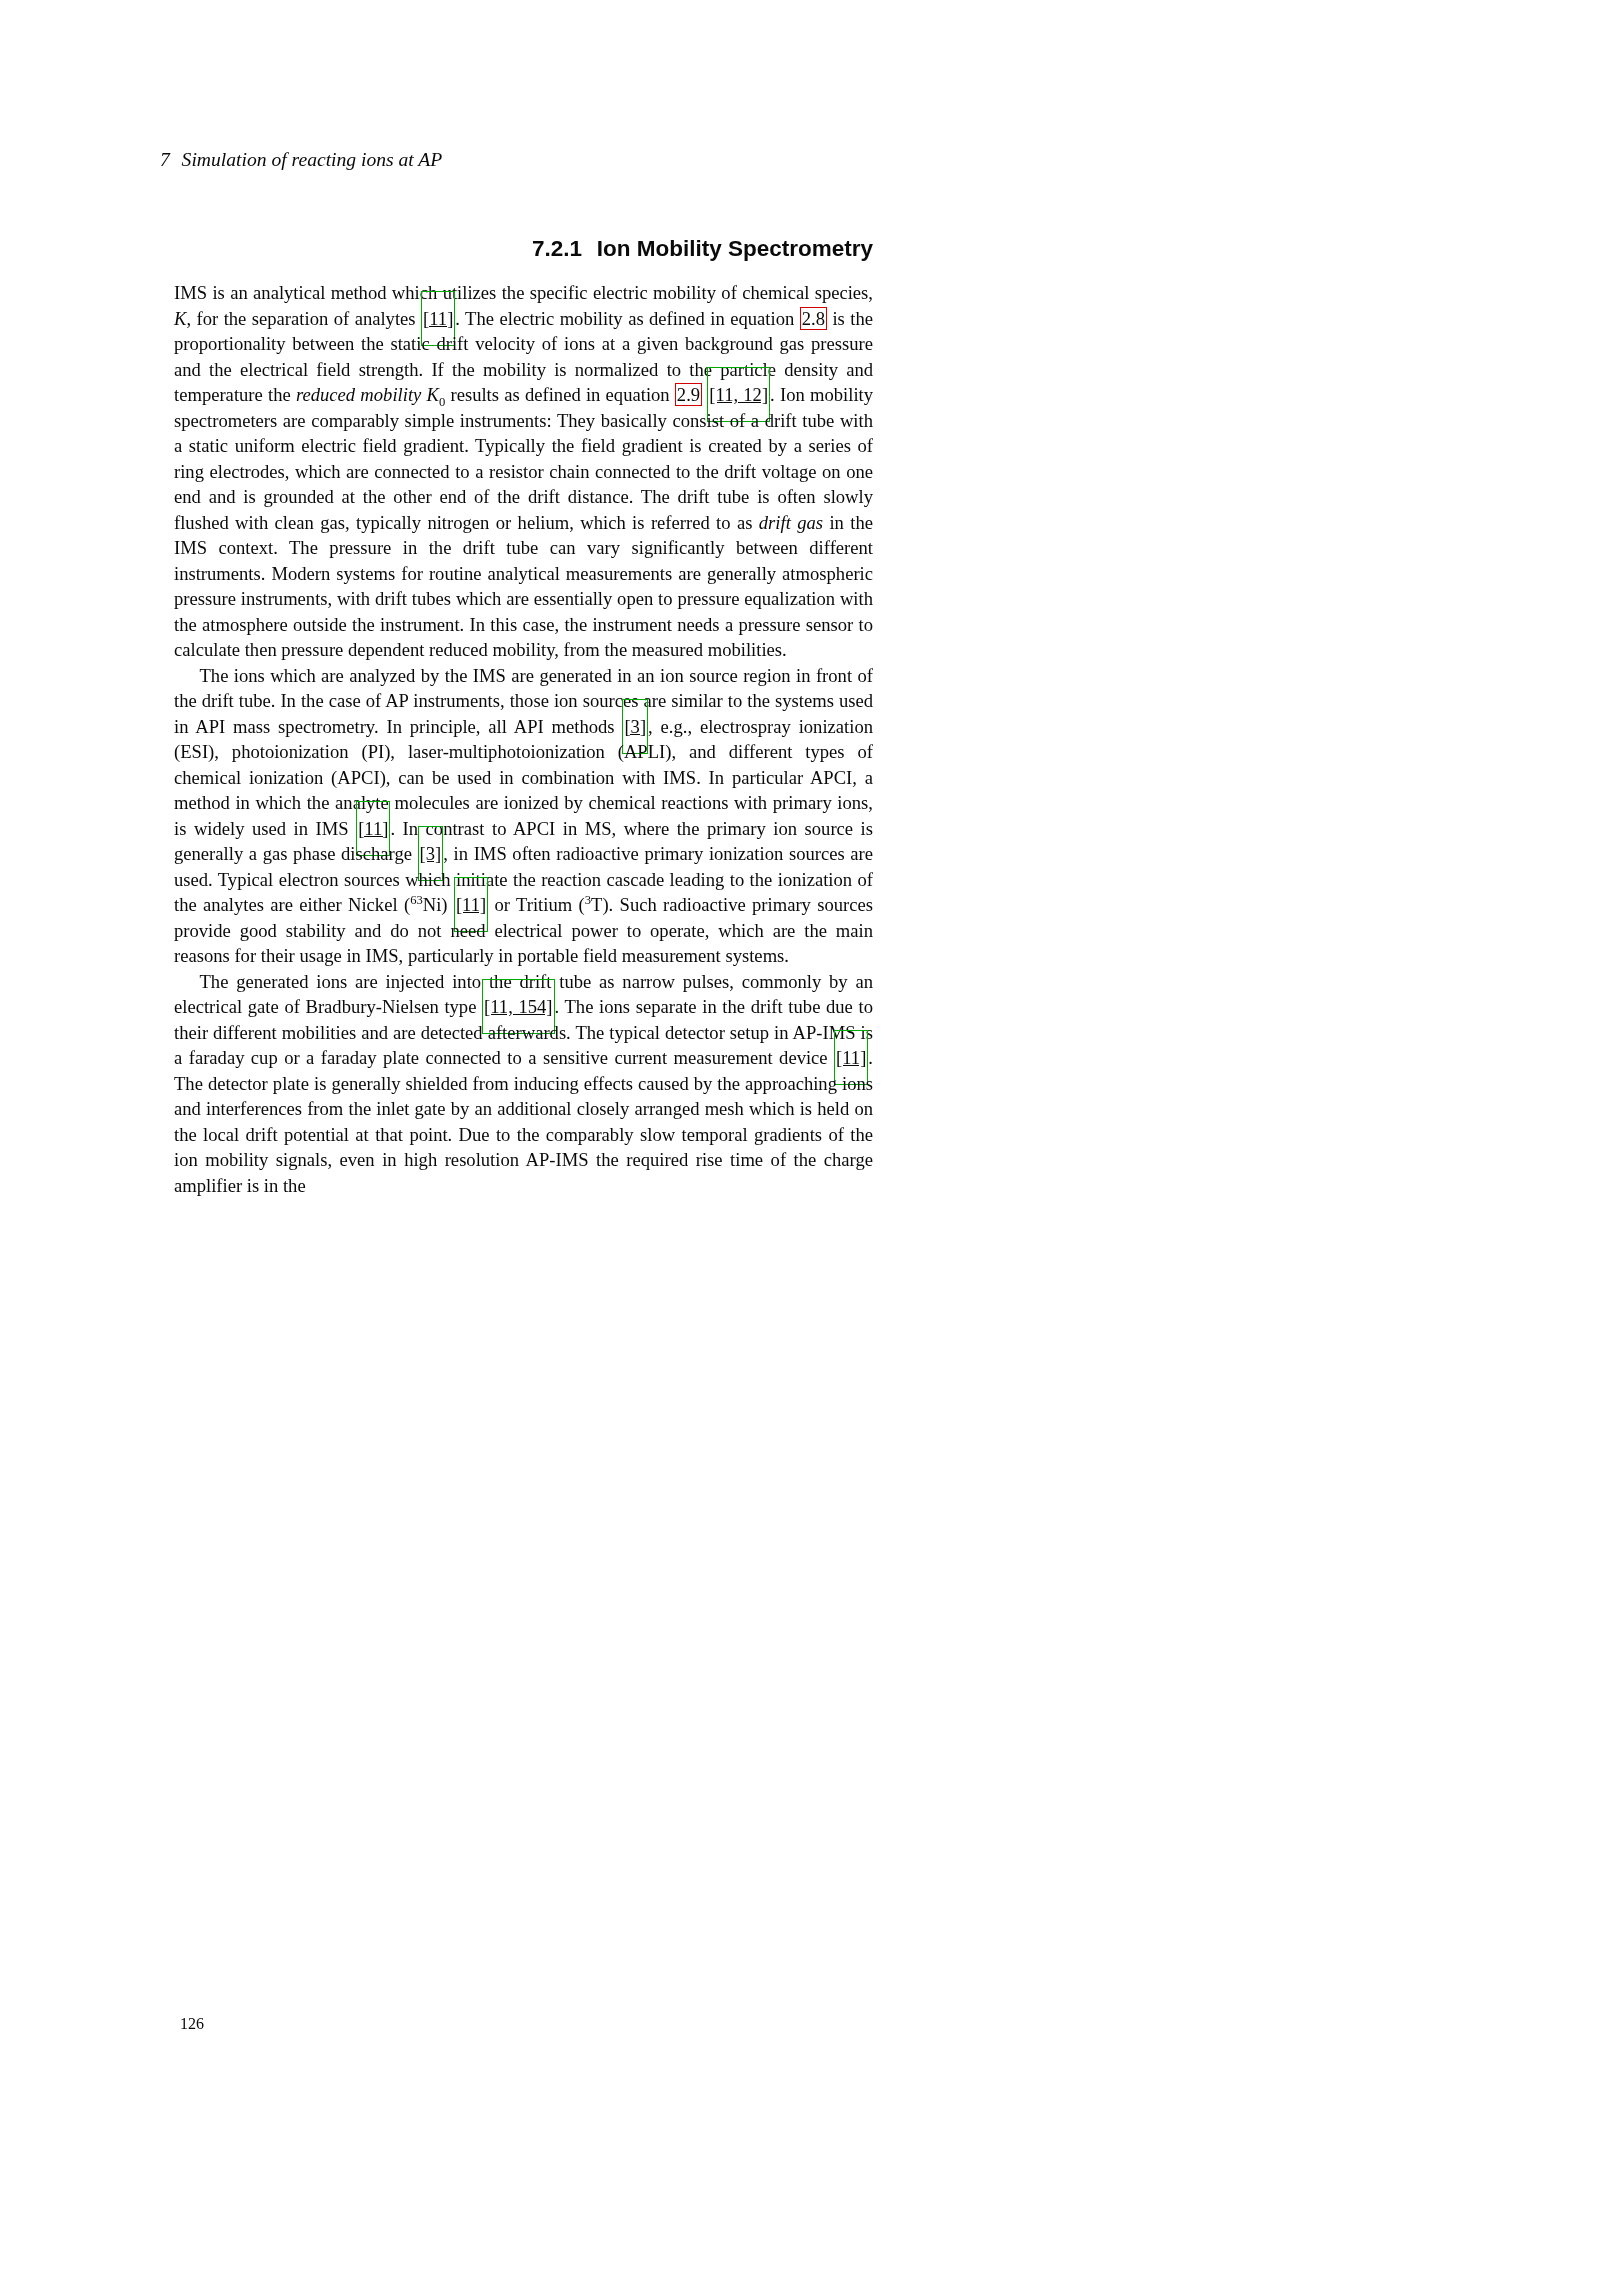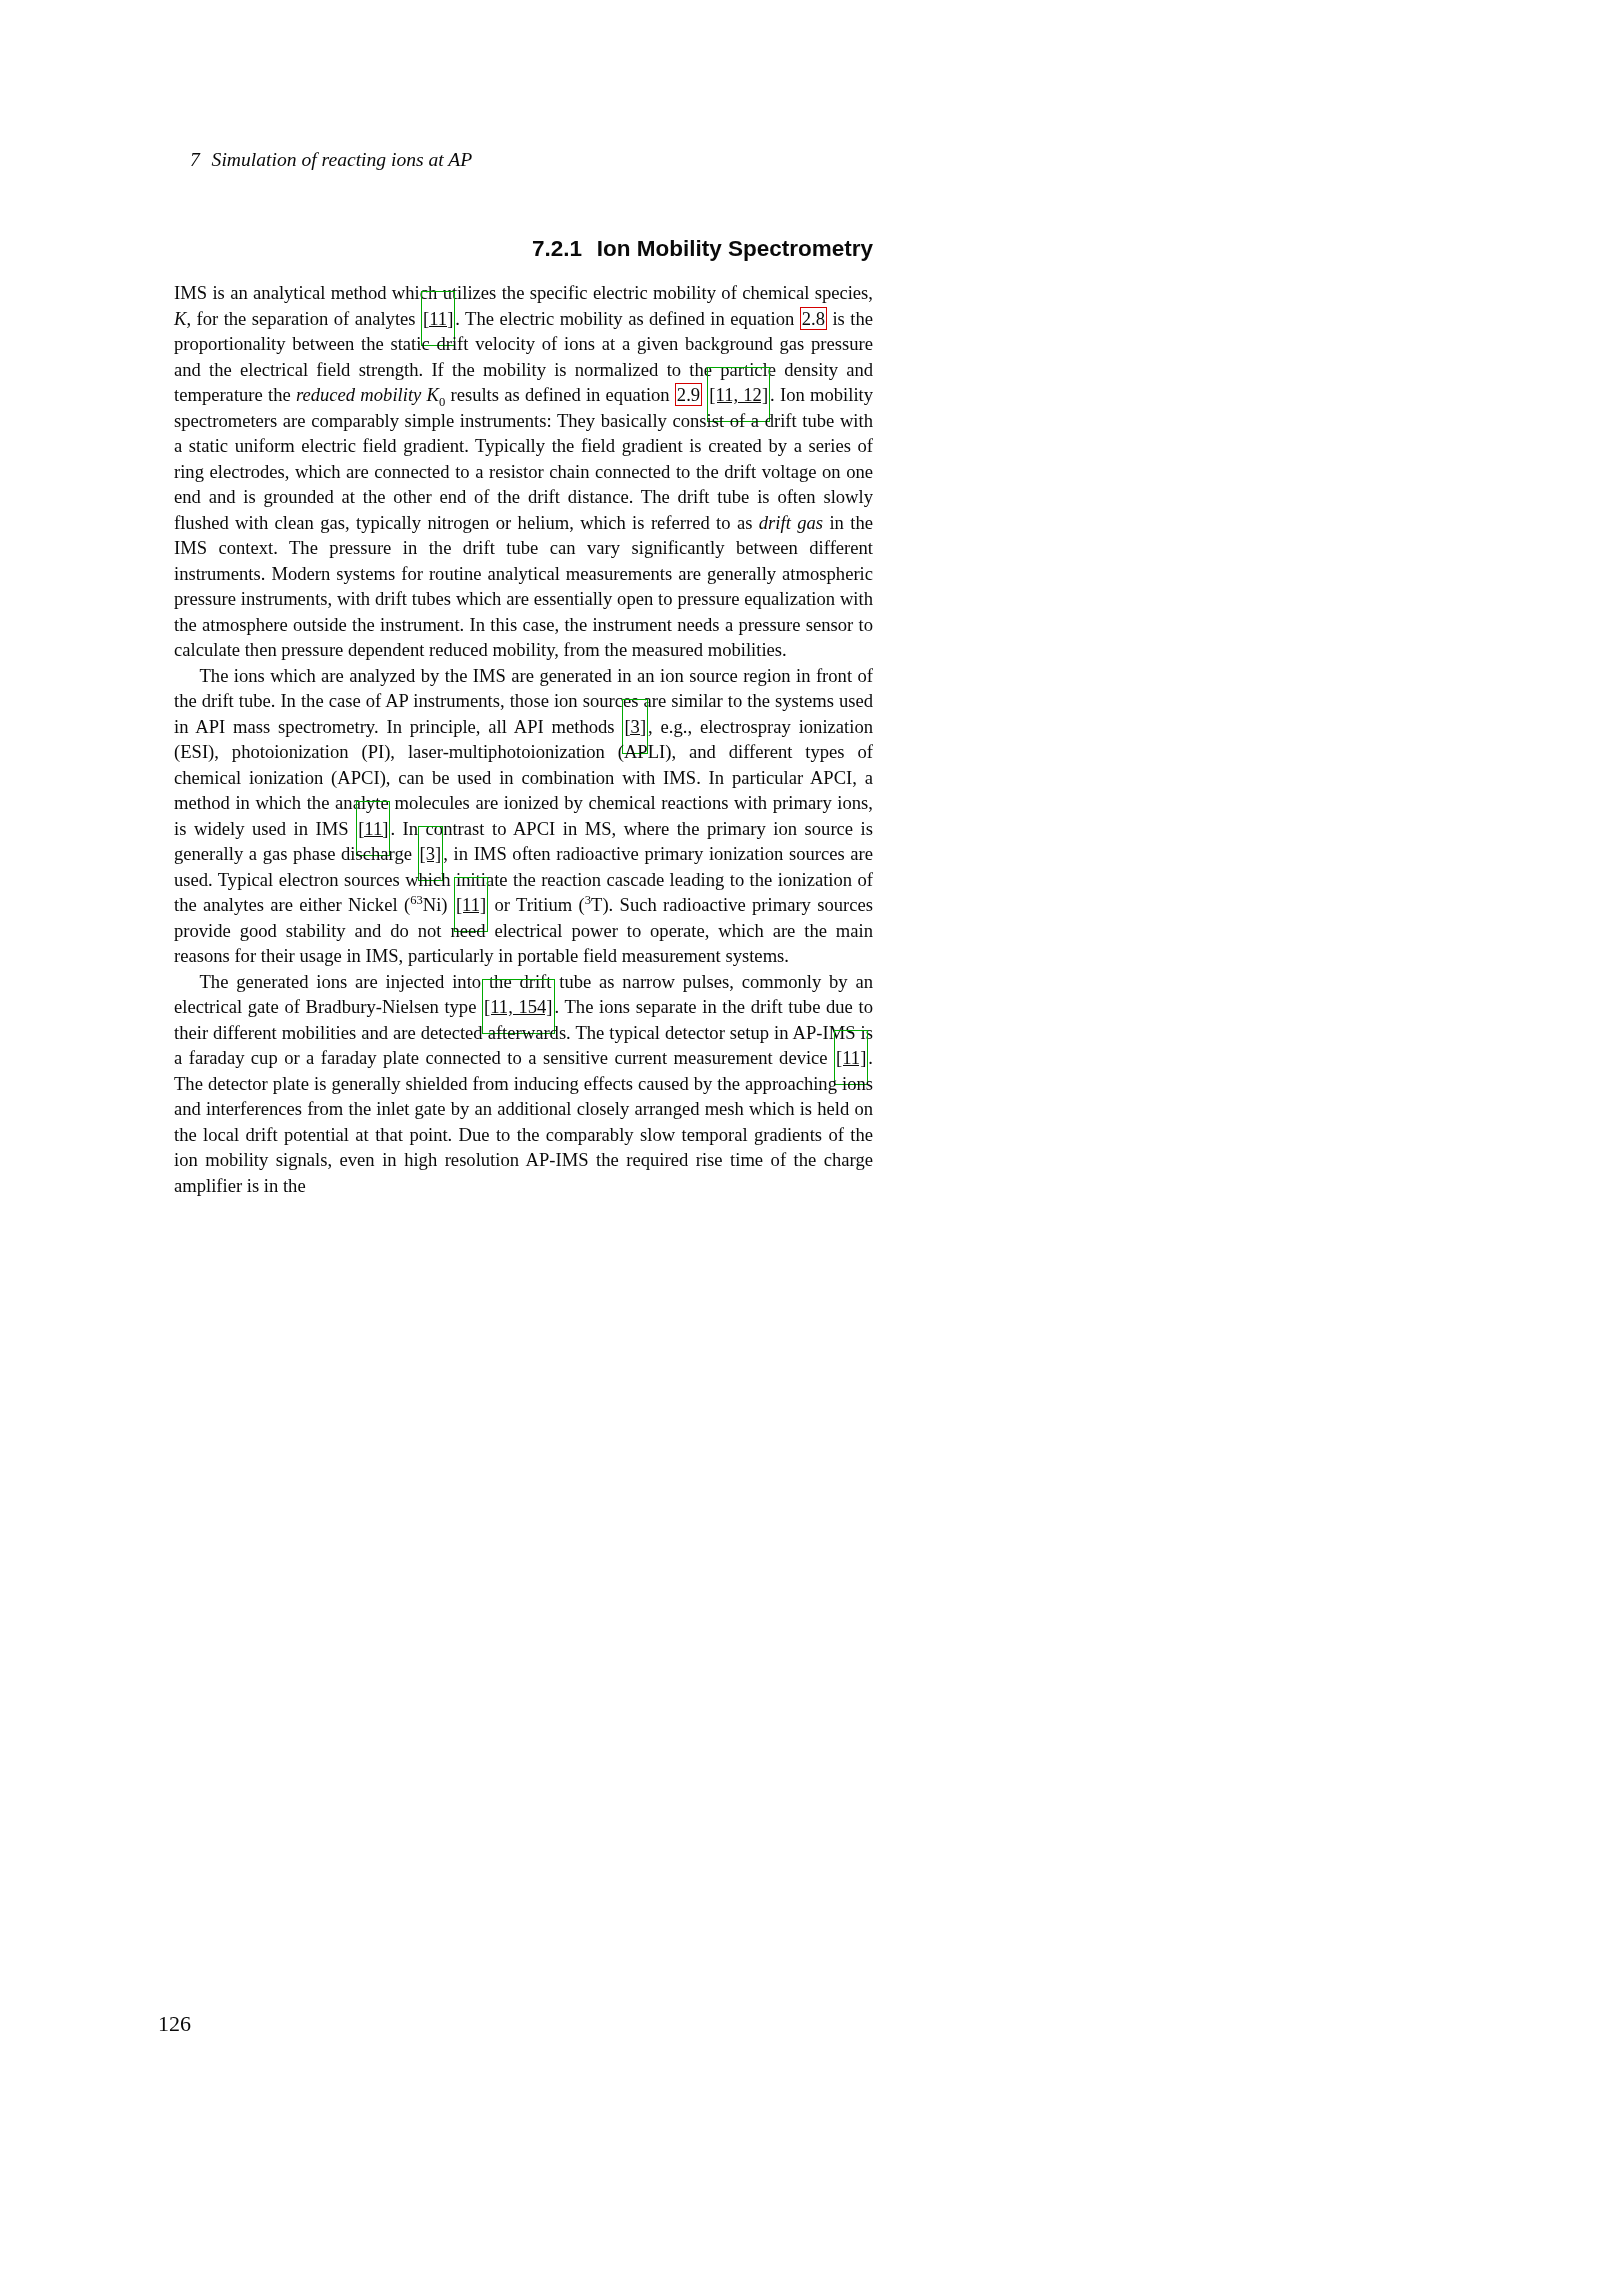--- a/index.html
+++ b/index.html
@@ -16,21 +16,21 @@
     width: 1621px;
     height: 2293px;
     background: var(--page-bg);
     color: var(--text-color);
     font-family: "Liberation Serif", serif;
     overflow: hidden;
   }
 
   .running-header {
     position: absolute;
-    left: 190px;
+    left: 160px;
     top: 147px;
     font-style: italic;
     font-size: 19.6px;
     line-height: 25.5px;
     white-space: nowrap;
   }
   .running-header .rh-number { margin-right: 11.8px; }
 
   .textblock {
     position: absolute;
@@ -69,23 +69,23 @@
   .seg-eqref {
     border: 1.6px solid var(--eqref-border);
     padding: 0 1px;
     white-space: nowrap;
   }
   sup.seg-sup { font-size: 0.68em; line-height: 0; }
   sub.seg-sub { font-size: 0.68em; line-height: 0; }
 
   .page-footer {
     position: absolute;
-    left: 158px;
+    left: 180px;
     top: 2011px;
-    font-size: 22px;
+    font-size: 16px;
     line-height: 25.5px;
   }
 </style>
 </head>
 <body>
 
 <div class="page">
 
   <header class="running-header">
     <span class="rh-number">7</span><span class="rh-title">Simulation of reacting ions at AP</span>

